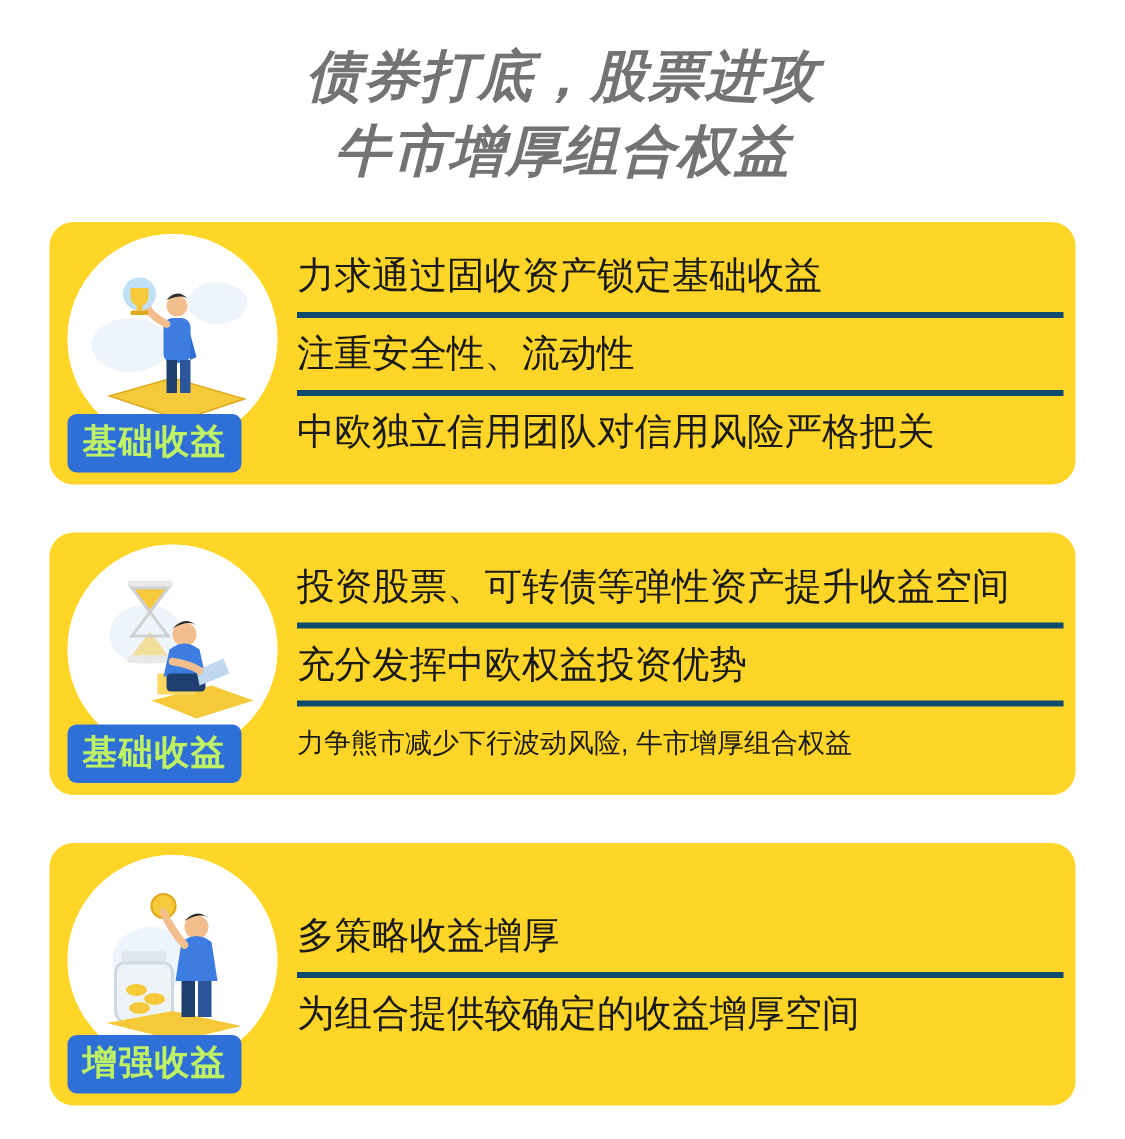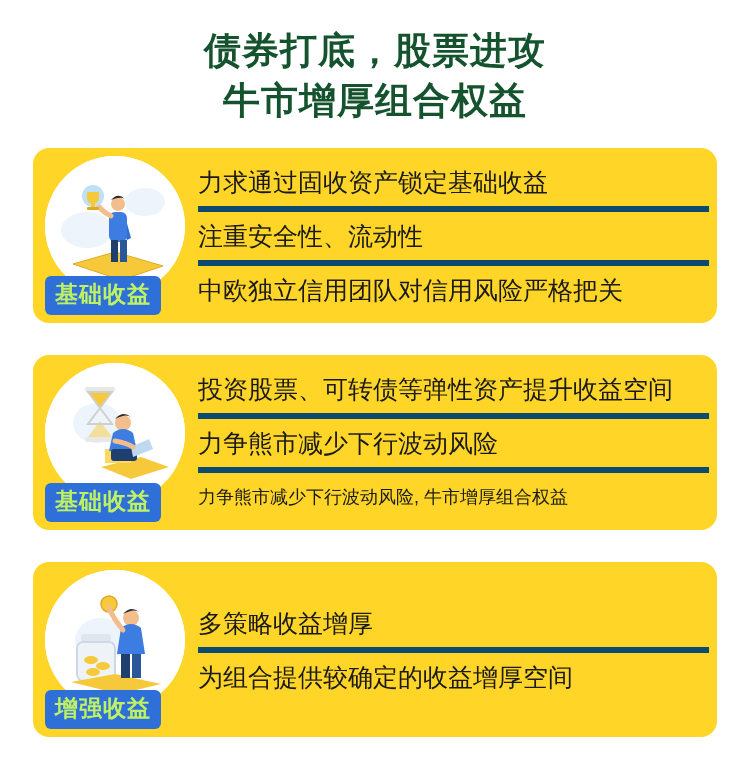--- a/index.html
+++ b/index.html
@@ -20,23 +20,24 @@
     background: #ffffff;
   }
   
   .title-block {
     padding-top: 26px;
     text-align: center;
   }
   .title-line {
     font-size: 37px;
     font-weight: bold;
-    color: #14532d;
+    color: #737373;
     letter-spacing: 1px;
     line-height: 50px;
+    font-style: italic;
   }
   
   .cards {
     margin-top: 22px;
     display: flex;
     flex-direction: column;
     gap: 32px;
     padding: 0 33px;
     box-sizing: border-box;
   }
@@ -97,21 +98,21 @@
     padding: 0 8px 0 10px;
   }
   .card-line {
     font-size: 25px;
     color: #1a1a1a;
     line-height: 30px;
     padding: 9px 0;
     white-space: nowrap;
   }
   .card-line + .card-line {
-    border-top: 6px solid #0c4a6e;
+    border-top: 4px solid #0c4a6e;
   }
   .card-line.small {
     font-size: 18px;
   }
 </style>
 </head>
 <body>
 
 <div class="page">
 
@@ -190,21 +191,21 @@
             <rect x="66" y="86" width="26" height="12" rx="3" fill="#1f3f6e"></rect>
 
             <path d="M86 84 l18 -8 l4 10 l-20 8 z" fill="#BFD8EF"></path>
             <path d="M70 78 q12 2 18 6" stroke="#F3BE8E" stroke-width="5" fill="none" stroke-linecap="round"></path>
           </g>
         </svg>
         <div class="badge">基础收益</div>
       </div>
       <div class="card-lines">
         <div class="card-line">投资股票、可转债等弹性资产提升收益空间</div>
-        <div class="card-line">力争熊市减少下行波动风险</div>
+        <div class="card-line">充分发挥中欧权益投资优势</div>
         <div class="card-line small">力争熊市减少下行波动风险, 牛市增厚组合权益</div>
       </div>
     </div>
 
     <div class="card">
       <div class="card-illus">
         <div class="illus-circle"></div>
         <svg class="illus-svg" viewBox="0 0 140 140">
           <defs>
             <clipPath id="clip3">

